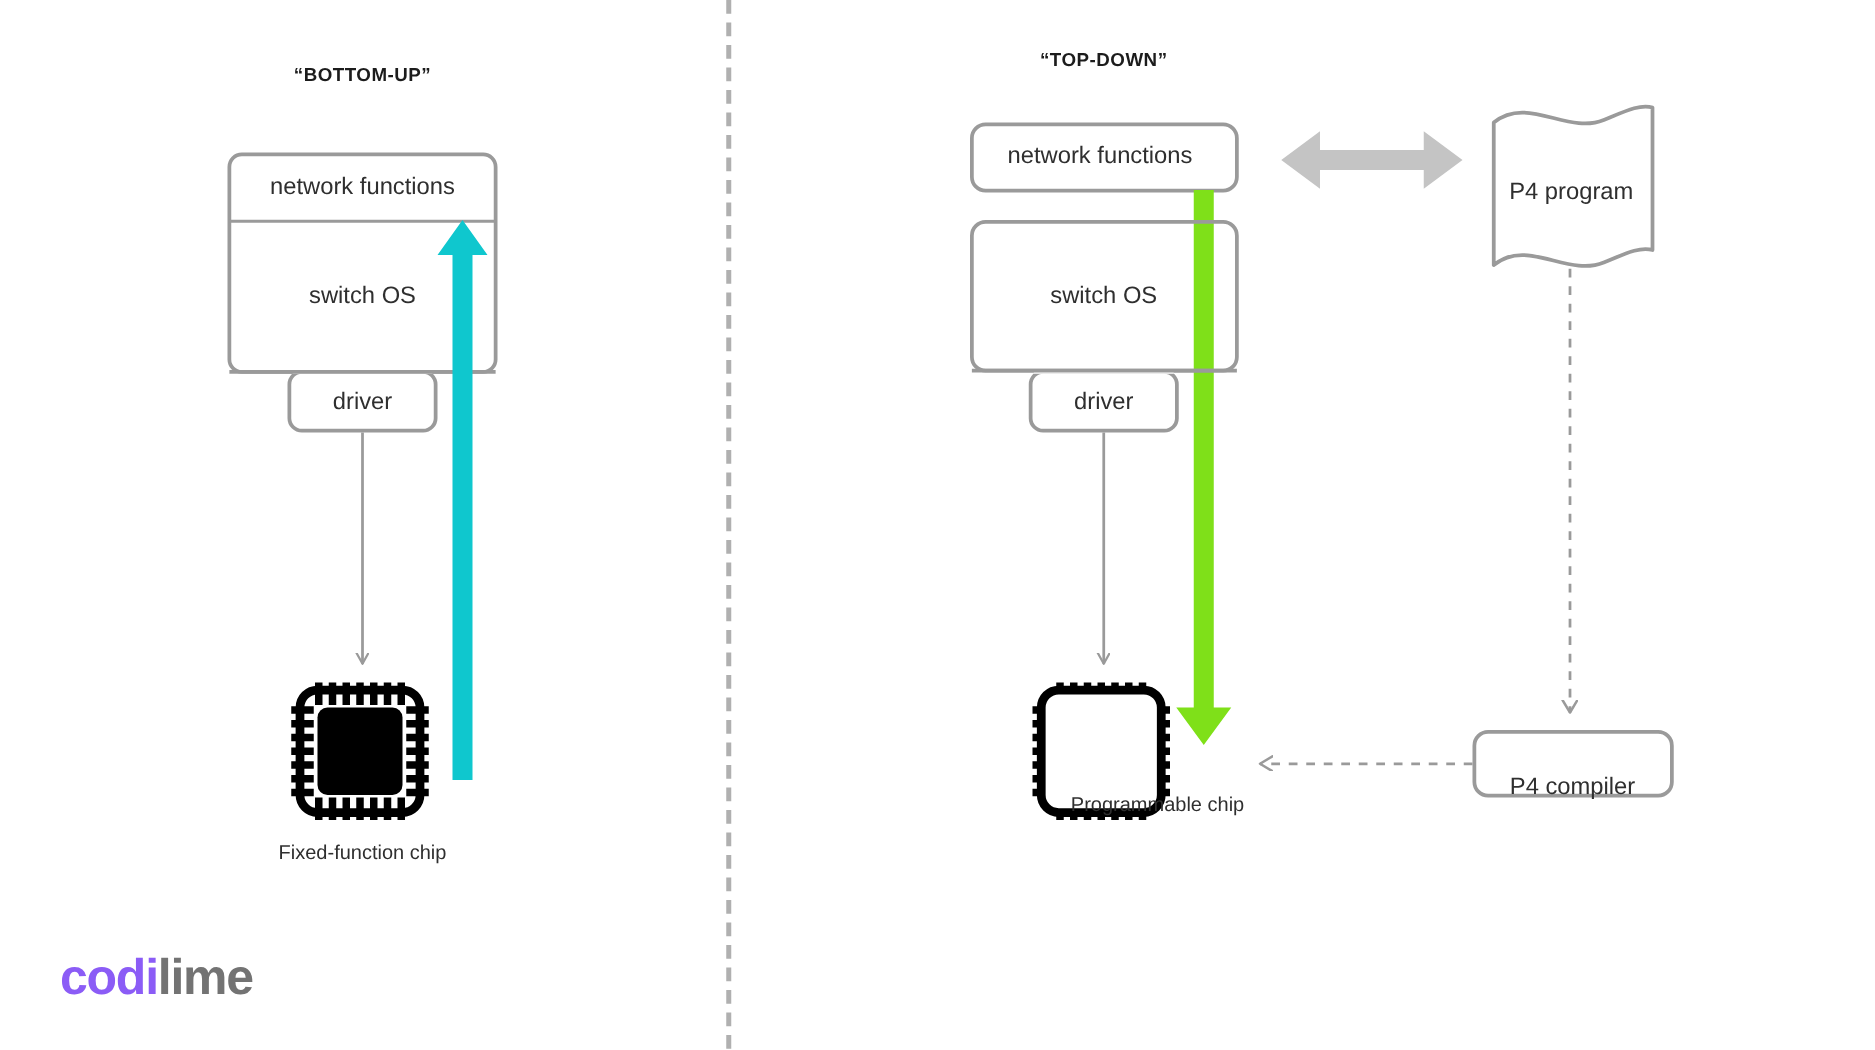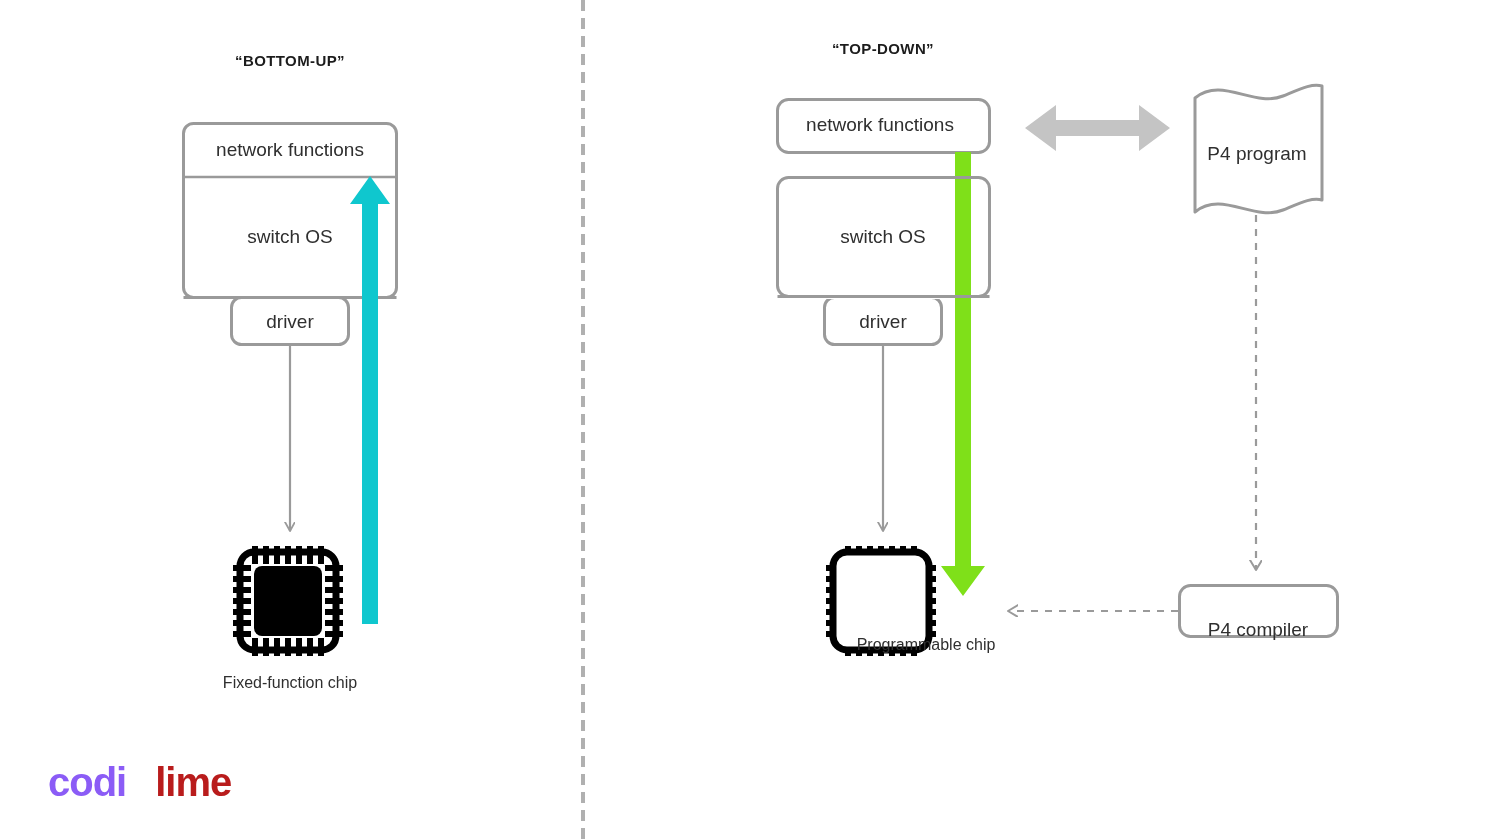--- a/index.html
+++ b/index.html
@@ -55,21 +55,21 @@
   .logo {
     position: absolute;
     left: 48px;
     top: 762px;
     font-size: 40px;
     font-weight: bold;
     letter-spacing: -1px;
     line-height: 1;
   }
   .logo .codi { color: #8b5cf6; }
-  .logo .lime { color: #b91c1c; margin-left: 29px; }
+  .logo .lime { color: #737373; }
 </style>
 </head>
 <body>
 
 <div class="stage">
 
   <svg class="svg-layer" viewBox="0 0 1500 840" xmlns="http://www.w3.org/2000/svg">
     <defs>
       <marker id="thinArrow" markerWidth="12" markerHeight="12" refX="9" refY="5" orient="auto" markerUnits="userSpaceOnUse">
         <path d="M0,0 L9,5 L0,10" fill="none" stroke="#9a9a9a" stroke-width="1.8" stroke-linecap="round" stroke-linejoin="round"></path>

